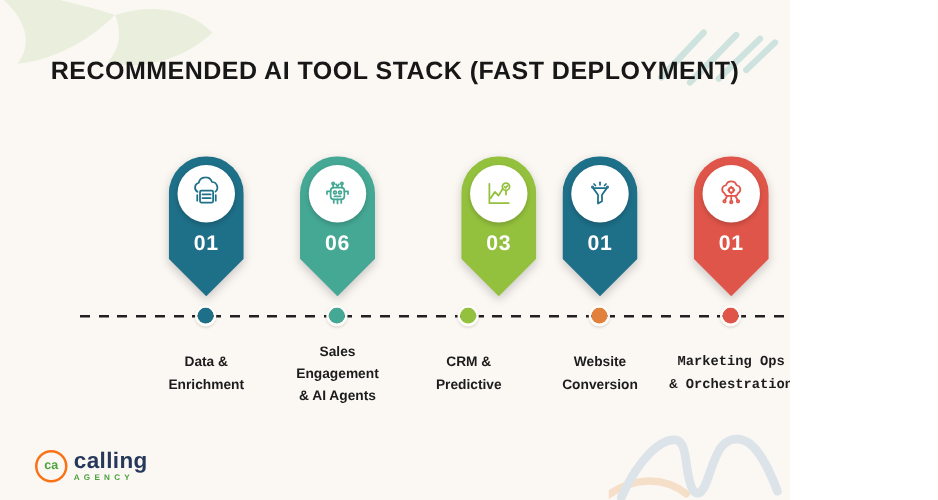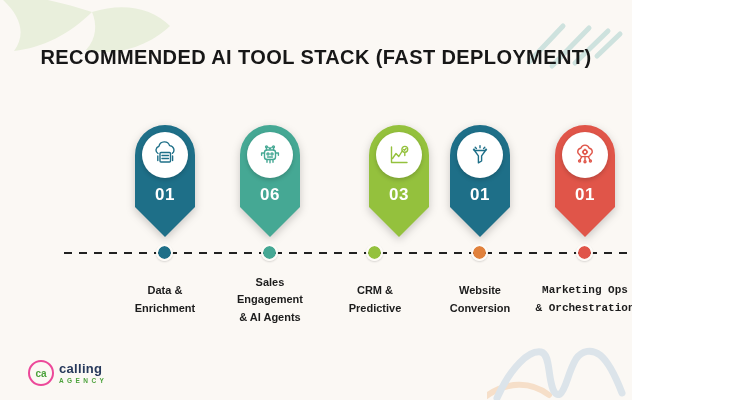--- a/index.html
+++ b/index.html
@@ -34,24 +34,24 @@
   .dot1{left:156px;} .dot2{left:261px;} .dot3{left:366px;} .dot4{left:471px;} .dot5{left:576px;}
 
   
   .step-label{position:absolute;top:268px;height:64px;width:120px;
               display:flex;align-items:center;justify-content:center;text-align:center;
               font-size:11px;font-weight:700;line-height:1.6;color:#1c1c1c;white-space:pre-line;}
   .lbl1{left:105px;} .lbl2{left:210px;} .lbl3{left:315px;} .lbl4{left:420px;} .lbl5{left:525px;font-family:Liberation Mono, monospace;}
 
   
   .logo{position:absolute;left:28px;bottom:14px;display:flex;align-items:center;gap:5px;}
-  .logo-mark{width:22px;height:22px;border-radius:50%;border:2px solid #ec4899;
+  .logo-mark{width:22px;height:22px;border-radius:50%;border:2px solid #f97316;
              display:flex;align-items:center;justify-content:center;
              font-size:10px;font-weight:700;color:#4CA23C;}
-  .logo-name{font-size:13px;font-weight:700;color:#27395B;line-height:1;letter-spacing:.3px;}
+  .logo-name{font-size:18px;font-weight:700;color:#27395B;line-height:1;letter-spacing:.3px;}
   .logo-sub{font-size:6.5px;font-weight:700;color:#4CA23C;letter-spacing:3.4px;margin-top:2px;}
 </style>
 </head>
 <body>
 
 <div class="canvas">
 
   <svg class="deco deco-topleft" width="175" height="95" viewBox="0 0 175 95">
     <path d="M-12,-12 C30,-4 62,2 92,12 C70,34 42,48 14,51 C28,32 20,10 -12,-12 Z" fill="#E9EFDC"></path>
     <path d="M92,12 C124,2 152,8 170,26 C148,47 114,57 86,50 C97,38 97,24 92,12 Z" fill="#E9EFDC"></path>

